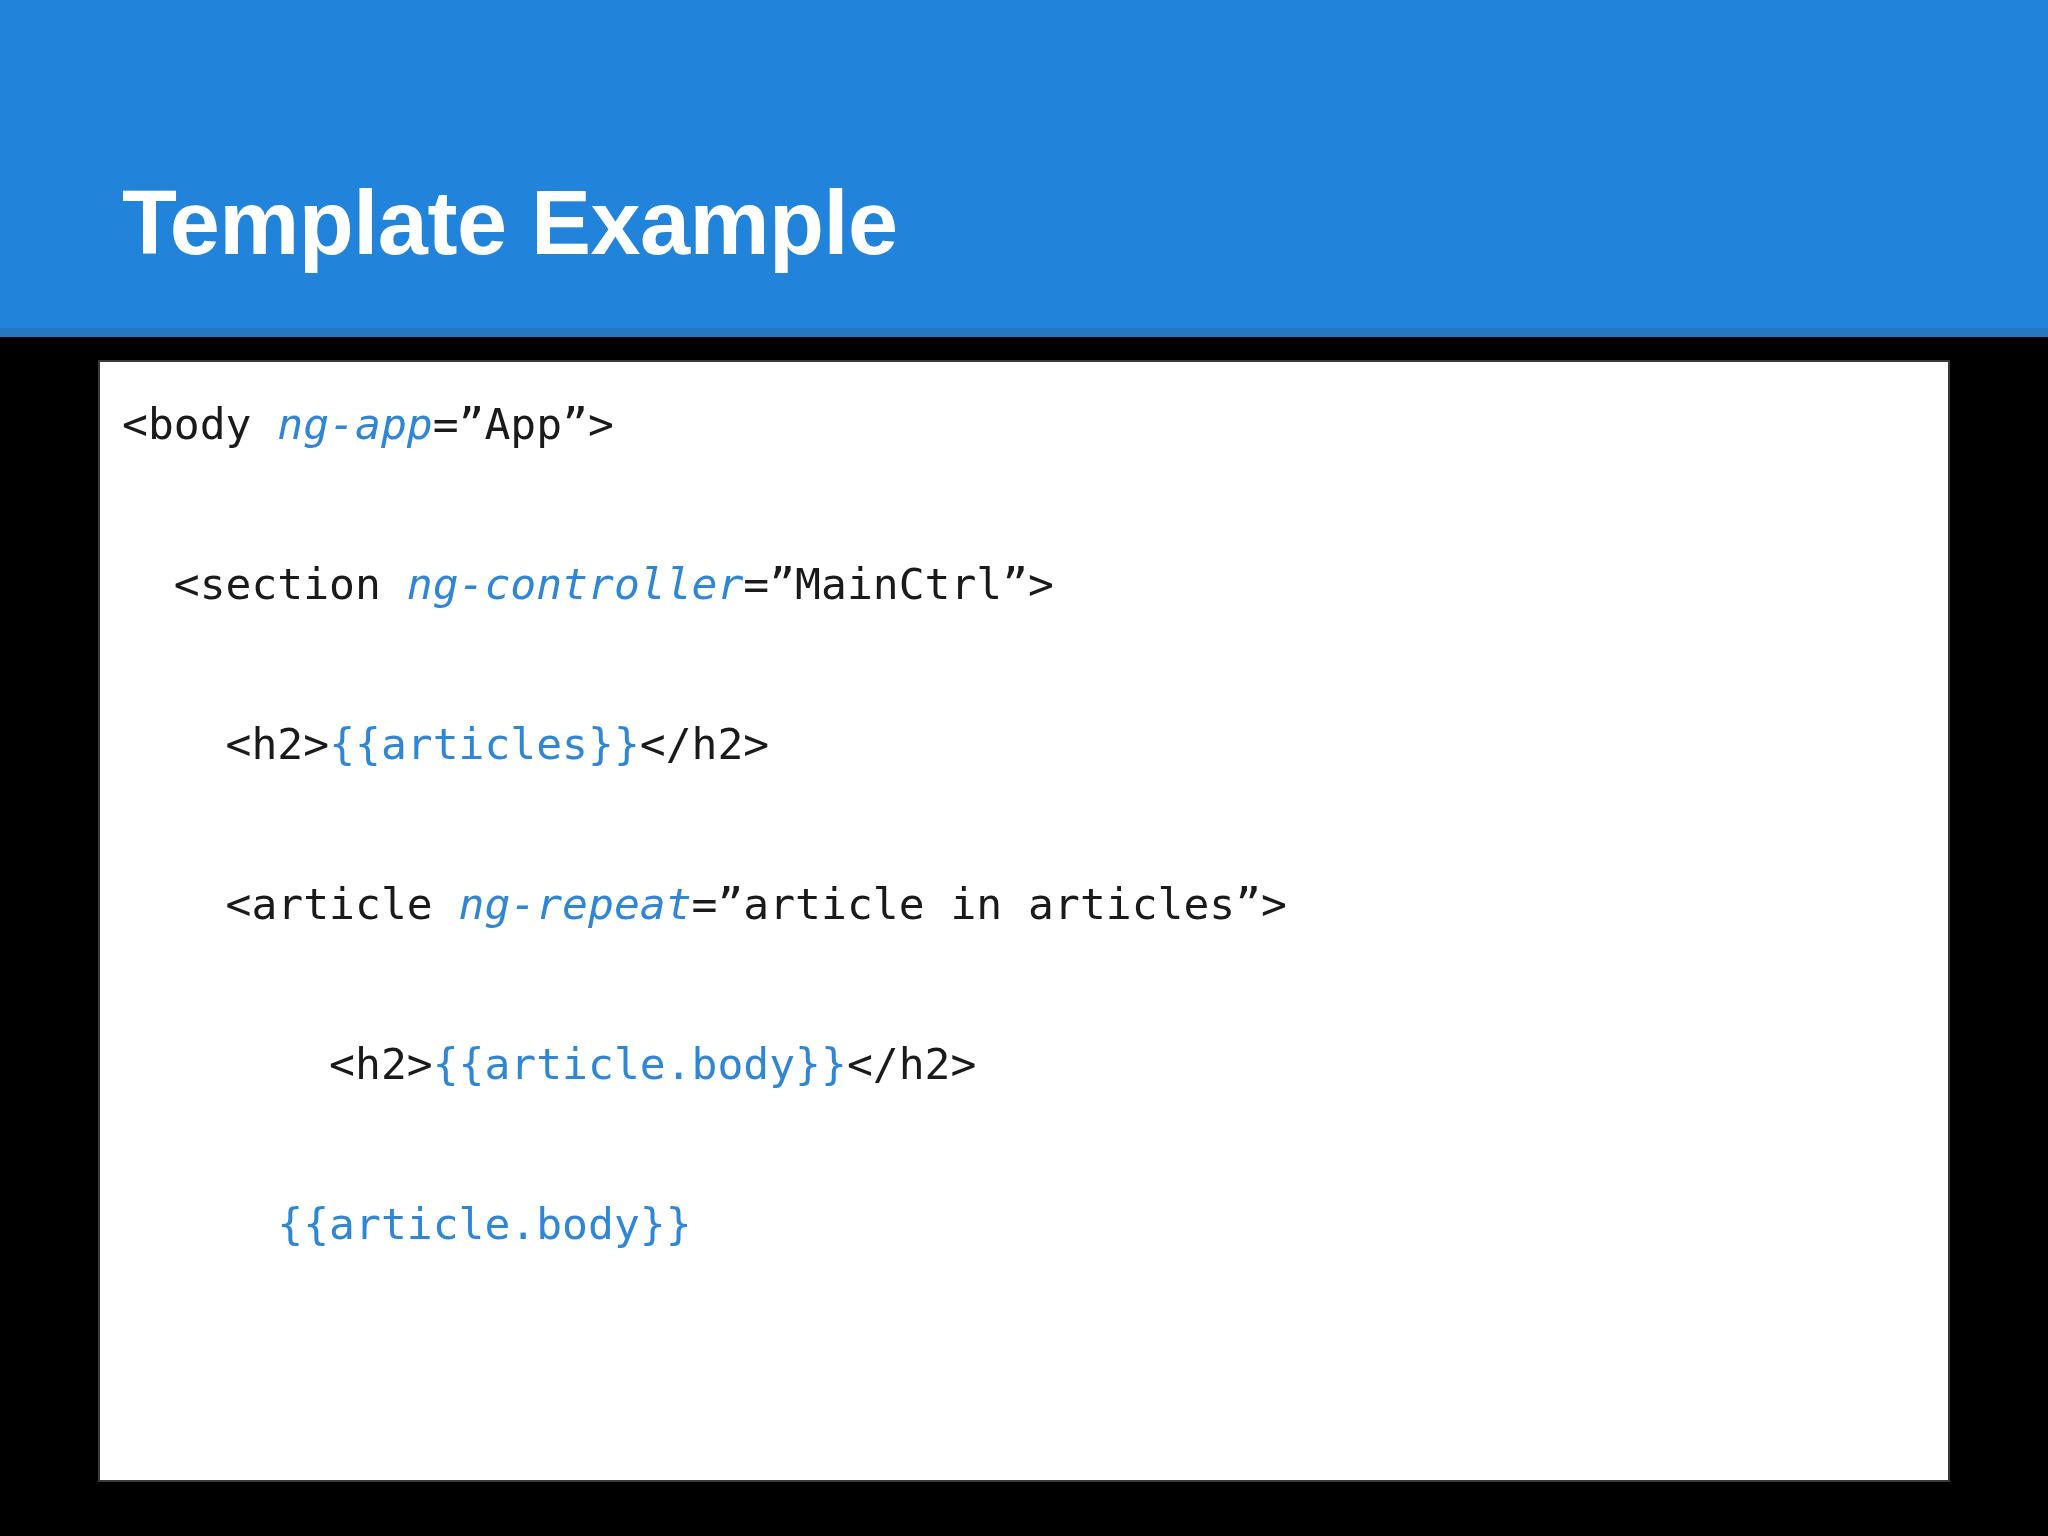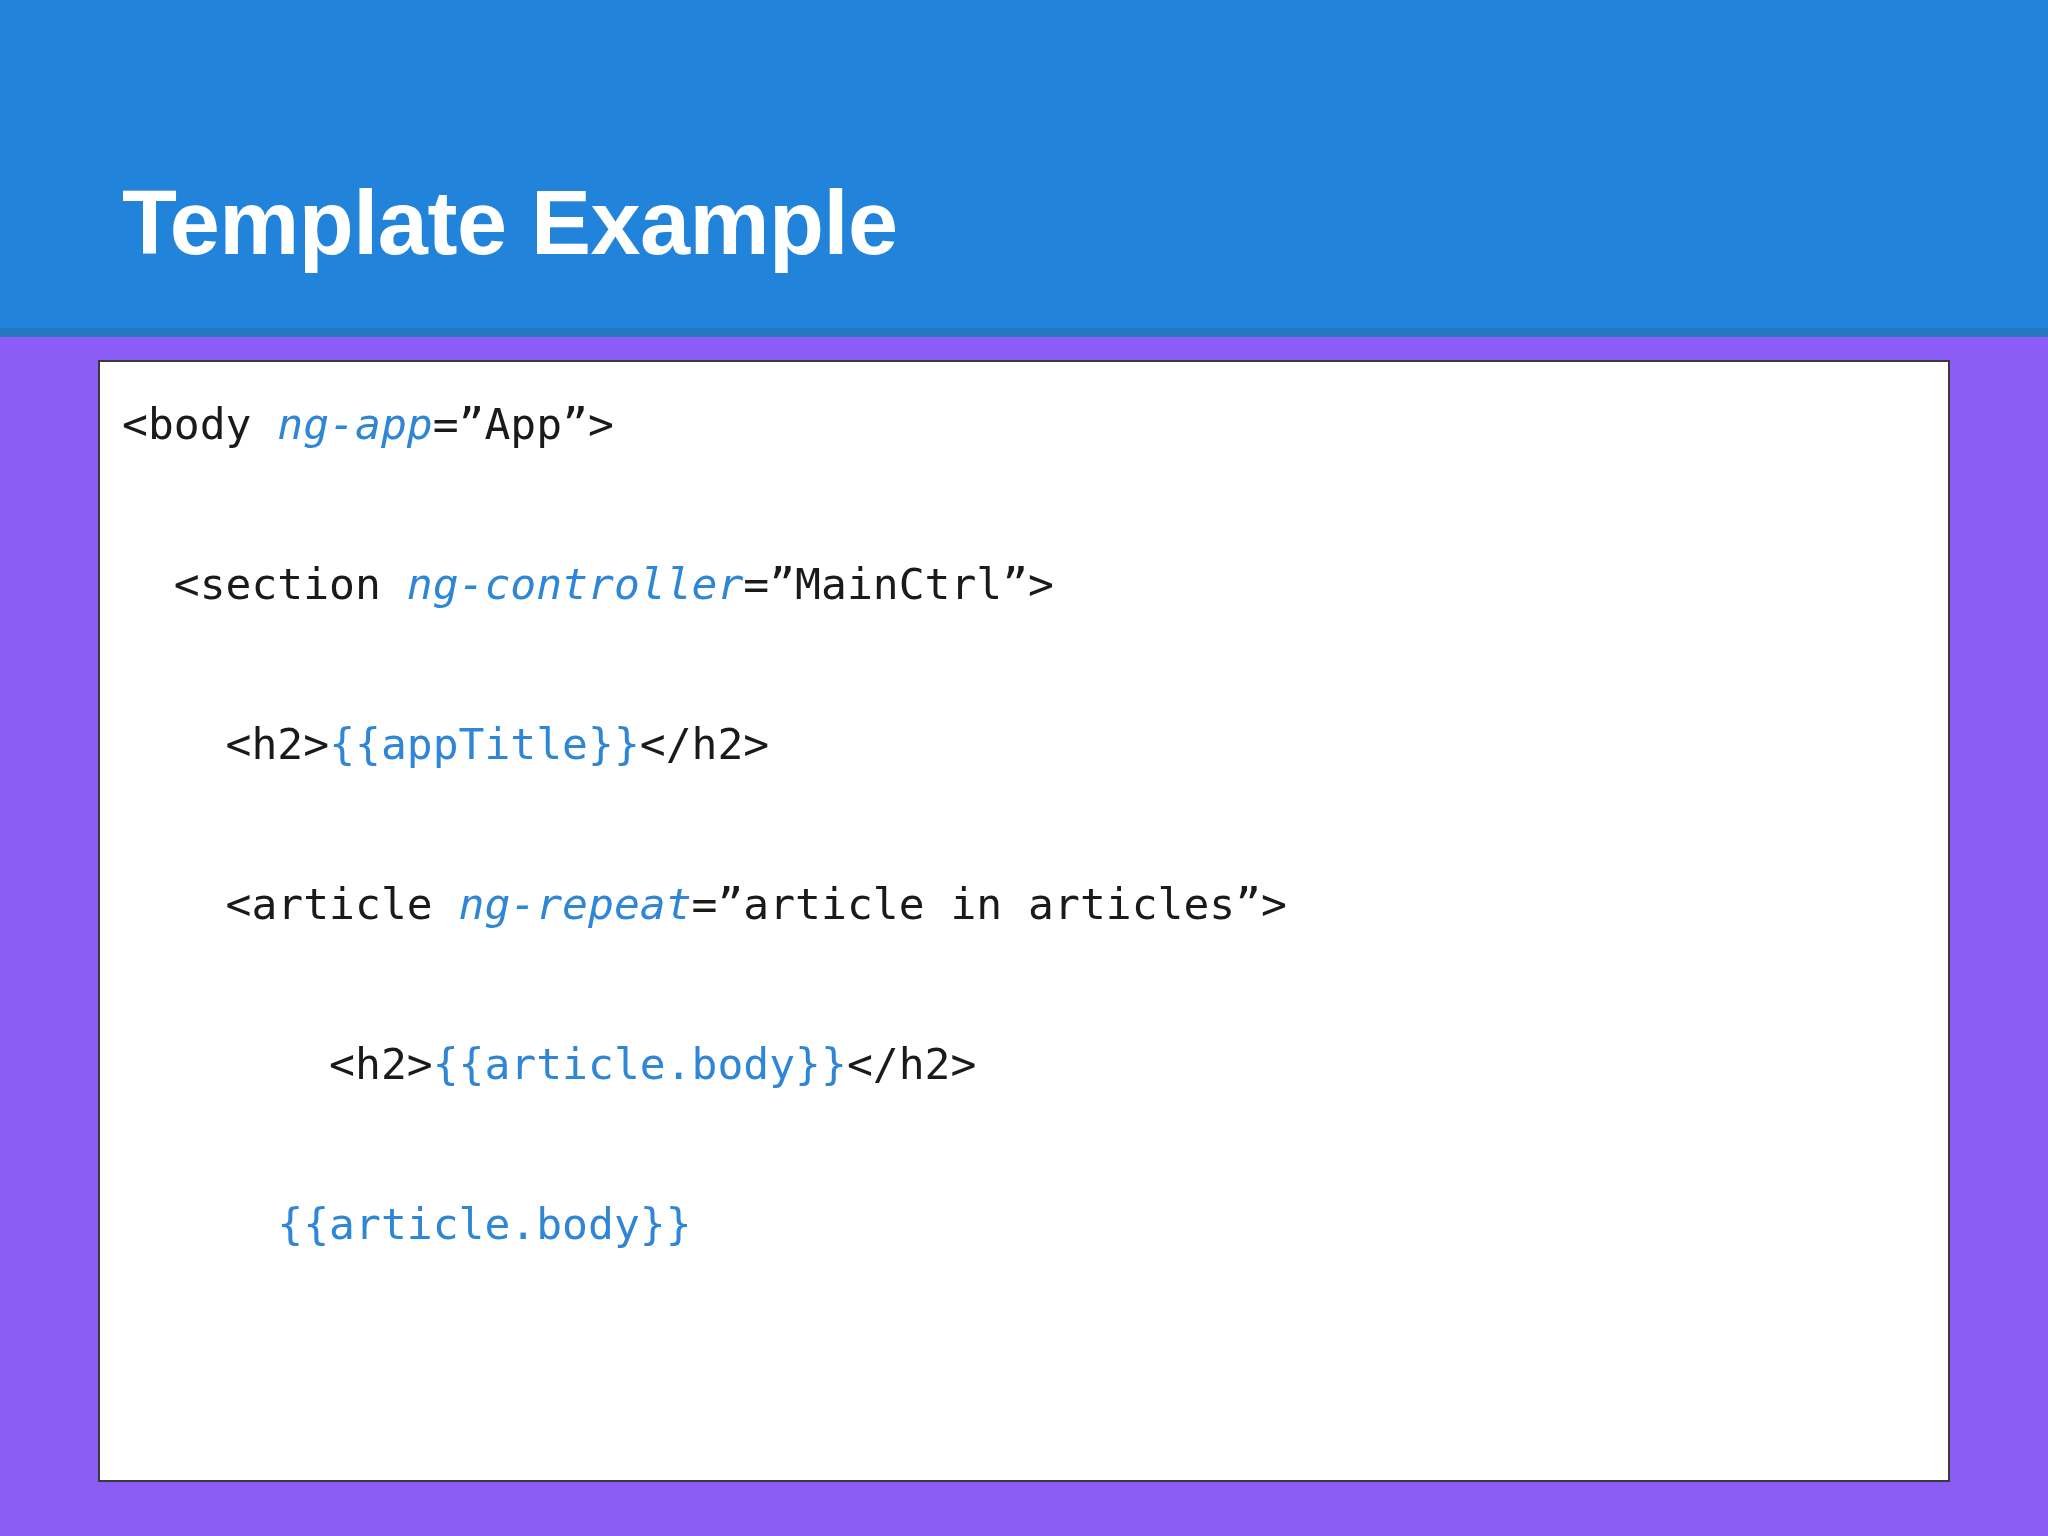--- a/index.html
+++ b/index.html
@@ -12,21 +12,21 @@
     width: 2048px;
     height: 1536px;
     overflow: hidden;
     font-family: "Liberation Sans", sans-serif;
   }
 
   #slide {
     position: relative;
     width: 2048px;
     height: 1536px;
-    background: #8b5cf6;
+    background: #000000;
   }
 
   
   #header-band {
     position: absolute;
     left: 0;
     top: 0;
     width: 2048px;
     height: 328px;
     background: #2184da;
@@ -92,21 +92,21 @@
 <div id="slide">
 
   <div id="header-band"></div>
   <div id="header-accent"></div>
 
   <h1 id="slide-title">Template Example</h1>
 
   <div id="code-box">
     <pre id="code-listing"><span class="code-line"><span class="tok-plain">&lt;body </span><span class="tok-directive">ng-app</span><span class="tok-plain">=”App”&gt;</span></span>
 <span class="code-line"><span class="tok-plain">  </span><span class="tok-plain">&lt;section </span><span class="tok-directive">ng-controller</span><span class="tok-plain">=”MainCtrl”&gt;</span></span>
-<span class="code-line"><span class="tok-plain">    </span><span class="tok-plain">&lt;h2&gt;</span><span class="tok-binding">{{appTitle}}</span><span class="tok-plain">&lt;/h2&gt;</span></span>
+<span class="code-line"><span class="tok-plain">    </span><span class="tok-plain">&lt;h2&gt;</span><span class="tok-binding">{{articles}}</span><span class="tok-plain">&lt;/h2&gt;</span></span>
 <span class="code-line"><span class="tok-plain">    </span><span class="tok-plain">&lt;article </span><span class="tok-directive">ng-repeat</span><span class="tok-plain">=”article in articles”&gt;</span></span>
 <span class="code-line"><span class="tok-plain">        </span><span class="tok-plain">&lt;h2&gt;</span><span class="tok-binding">{{article.body}}</span><span class="tok-plain">&lt;/h2&gt;</span></span>
 <span class="code-line"><span class="tok-plain">      </span><span class="tok-binding">{{article.body}}</span></span>
 
 
 </pre>
   </div>
 
 </div>
 

